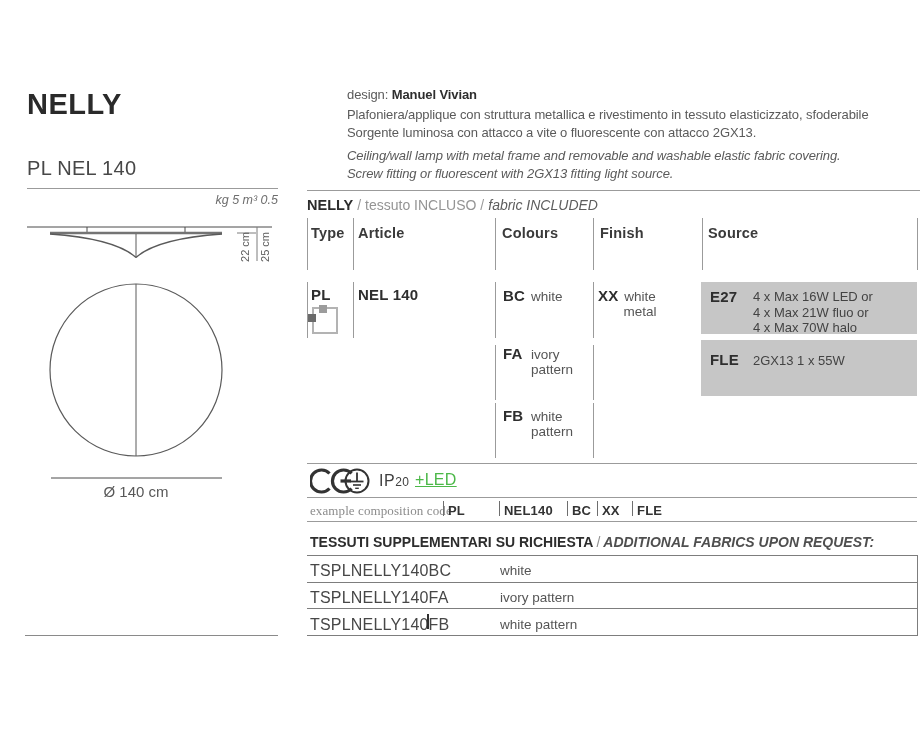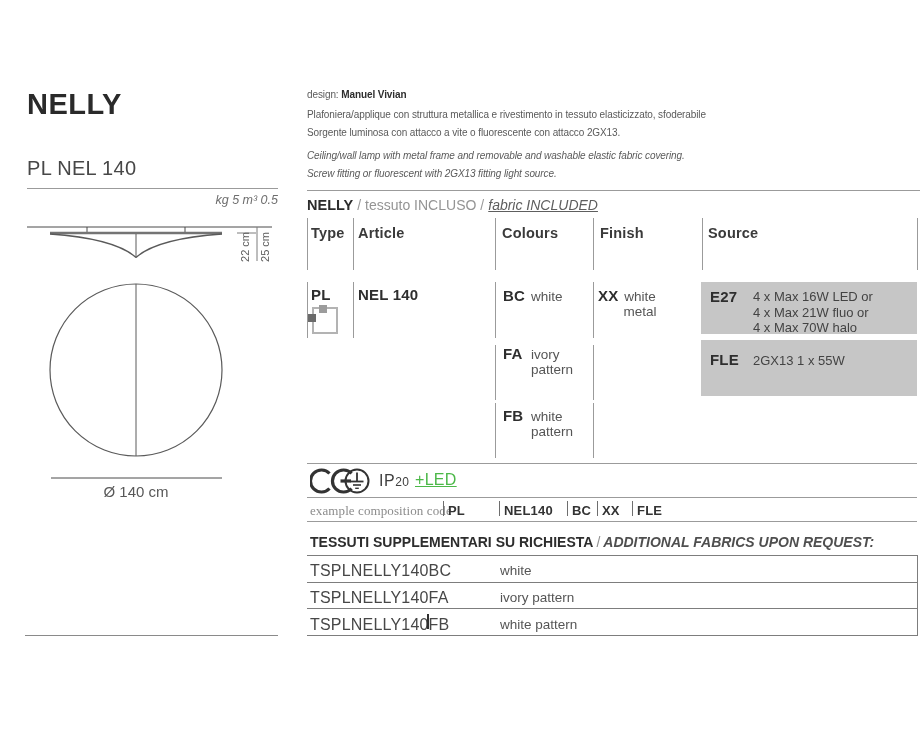--- a/index.html
+++ b/index.html
@@ -4,28 +4,28 @@
 <style>
   html,body{margin:0;padding:0;background:#fff;}
   .page{position:relative;width:920px;height:753px;background:#ffffff;overflow:hidden;
         font-family:"Liberation Sans", sans-serif;color:#3a3a3a;}
   .abs{position:absolute;}
   .hline{position:absolute;height:1px;background:#9b9b9b;}
   .vline{position:absolute;width:1px;background:#9b9b9b;}
   .title{font-size:29px;font-weight:700;letter-spacing:.5px;color:#2a2a2a;}
   .subtitle{font-size:20px;font-weight:400;color:#474747;letter-spacing:.3px;}
   .kgnote{font-size:12.5px;font-style:italic;color:#6e6e6e;}
-  .desc{font-size:10px;color:#5a5a5a;line-height:18px;white-space:nowrap;letter-spacing:-0.1px;}
+  .desc{font-size:13px;color:#5a5a5a;line-height:18px;white-space:nowrap;letter-spacing:-0.1px;margin-left:40px;}
   .desc b{color:#2e2e2e;}
   .desc-it{font-style:italic;}
   .cap{font-size:14px;white-space:nowrap;}
   .cap .nm{font-weight:700;color:#2c2c2c;font-size:14.5px;}
   .cap .sep{color:#9a9a9a;padding:0 4px;}
   .cap .it{color:#949494;}
-  .cap .en{color:#5e5e5e;font-style:italic;text-decoration:underline;}
+  .cap .en{color:#5e5e5e;font-style:italic;}
   .colhead{font-size:14.5px;font-weight:700;color:#3a3a3a;letter-spacing:.2px;}
   .code{font-size:15px;font-weight:700;color:#2e2e2e;letter-spacing:.2px;}
   .cell-label{font-size:13.5px;color:#555;line-height:15px;}
   .srcbox{position:absolute;background:#c6c6c6;}
   .srclines{font-size:13px;color:#434343;line-height:15.5px;white-space:nowrap;}
   .ip{font-size:16px;color:#3f3f3f;letter-spacing:.5px;}
   .ipsub{font-size:12px;color:#3f3f3f;}
   .led{font-size:16px;letter-spacing:.3px;}
   .compl{font-size:13px;color:#8c8c8c;letter-spacing:.1px;}
   .compc{font-size:13px;font-weight:700;color:#333;letter-spacing:.2px;}

